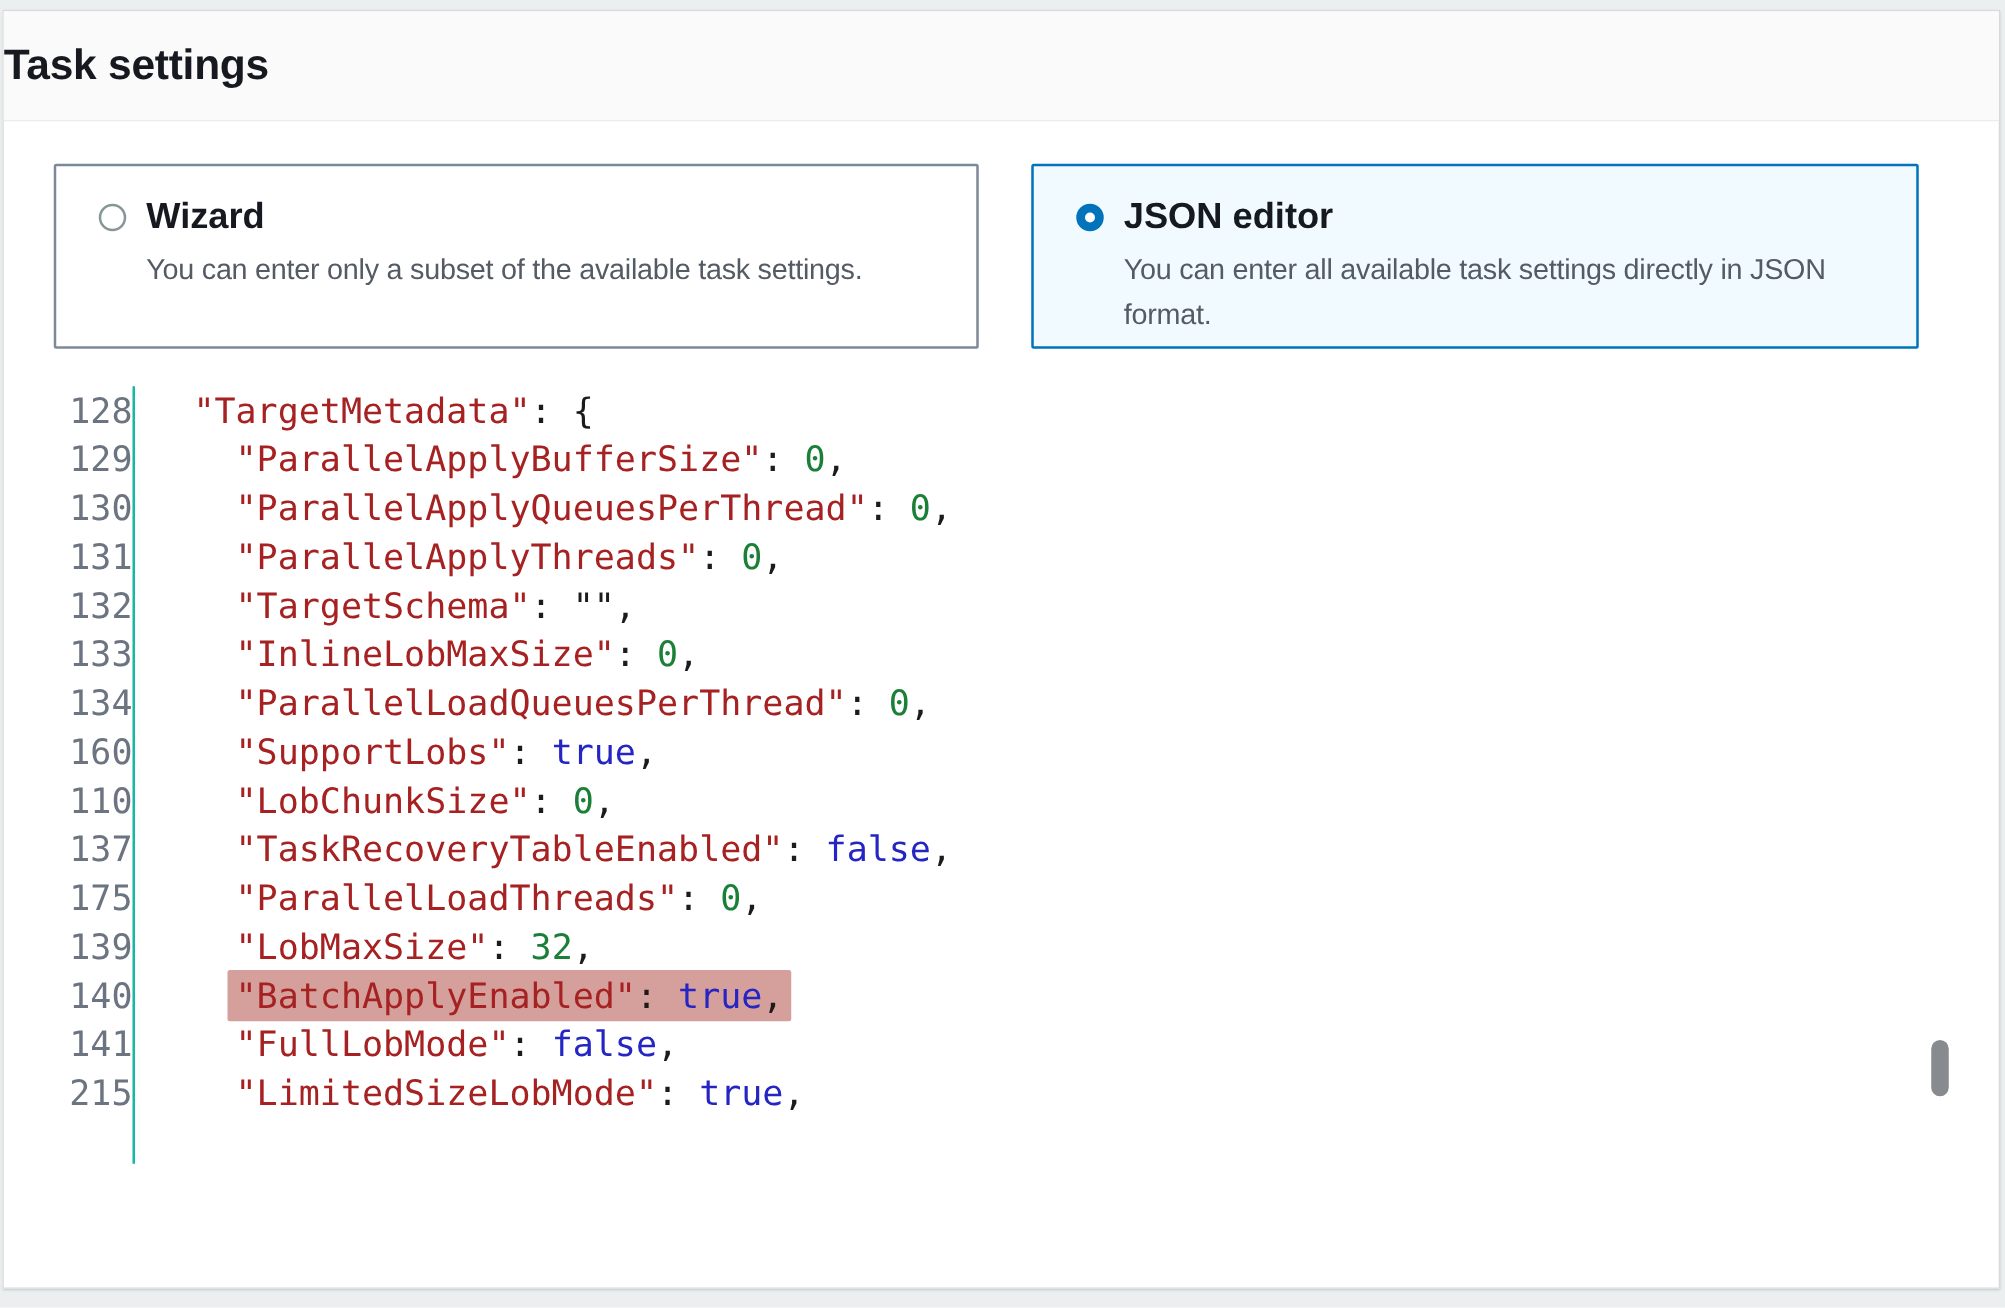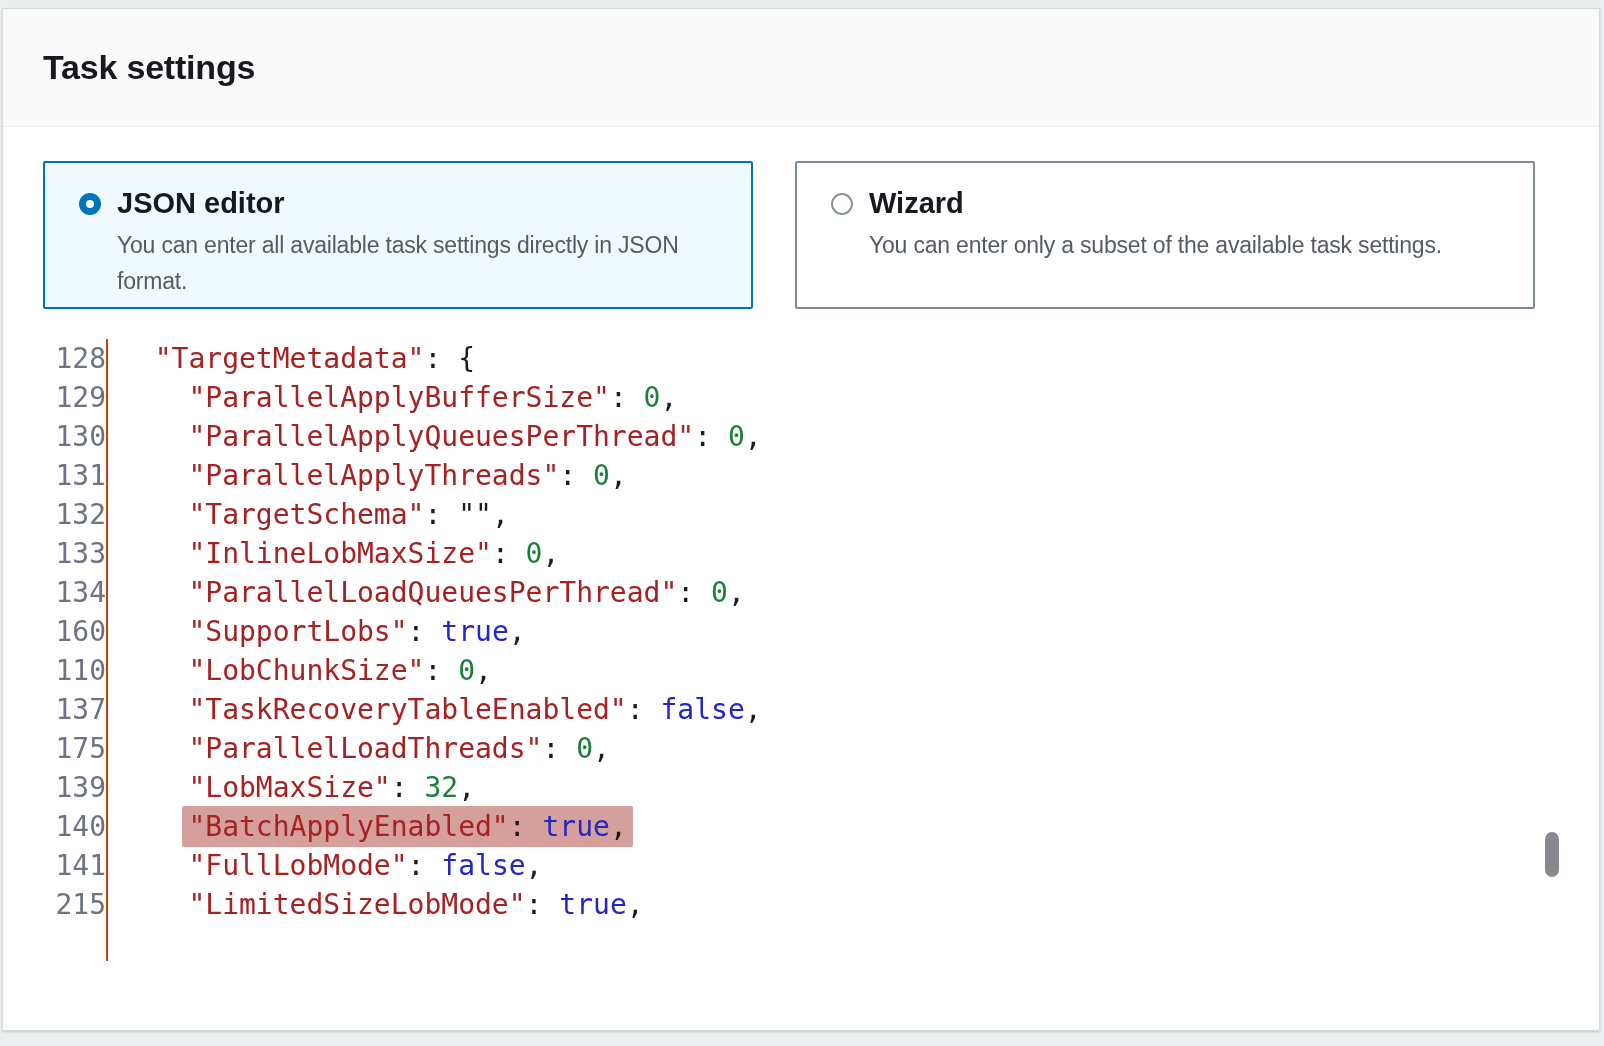--- a/index.html
+++ b/index.html
@@ -10,23 +10,23 @@
     color:#16191f;
     -webkit-font-smoothing:antialiased;
   }
   .card{
     position:absolute;left:2px;top:8px;width:1598px;height:1023px;
     box-sizing:border-box;background:#ffffff;
     border:1px solid #d5dbdb;
     box-shadow:0 1px 2px rgba(0,28,36,.18);
   }
   .card-header{
-    height:118px;box-sizing:border-box;background:#fafafa;
+    height:88px;box-sizing:border-box;background:#fafafa;
     border-bottom:1px solid #eaeded;
-    display:flex;align-items:center;padding-left:40px;
+    display:flex;align-items:center;
   }
   .card-header h1{
     margin:0;font-size:34px;font-weight:700;color:#16191f;letter-spacing:-.2px;
   }
   .card-body{padding:34px 40px 0 40px;}
 
   .mode-row{
     display:flex;align-items:baseline;gap:19px;
     font-size:29px;line-height:33px;margin-bottom:14px;
   }
@@ -57,21 +57,21 @@
   .tile-wizard .tile-desc{white-space:nowrap;}
   .tile-json .tile-desc{max-width:618px;}
 
   .editor{
     display:flex;margin-top:30px;min-height:622px;
     font-family:"DejaVu Sans Mono",monospace;font-size:28px;line-height:39px;
     cursor:text;
   }
   .gutter-col{
     width:63px;flex:none;text-align:right;color:#6b7480;
-    border-right:2px solid #c2410c;
+    border-right:2px solid #14b8a6;
   }
   .code-col{flex:1;padding-left:13px;}
   .ln,.cl{height:39px;white-space:pre;}
   .tk-str{color:var(--c-syntax-string,#a62121);}
   .tk-pun{color:#1b1b1b;}
   .tk-num{color:var(--c-syntax-number,#1a7f37);}
   .tk-bool{color:var(--c-syntax-boolean,#2525c4);}
   .hl{
     background:var(--c-search-highlight,#d5a09c);
     padding:4px 6px;margin:-4px -6px;border-radius:2px;
@@ -88,34 +88,34 @@
 <div class="card">
   <header class="card-header">
     <h1>Task settings</h1>
   </header>
 
   <div class="card-body">
 
 
     <div class="tiles">
 
+      <div class="tile tile-wizard">
+        <div class="radio-row">
+          <span class="radio off"></span>
+          <span class="tile-label">Wizard</span>
+        </div>
+        <div class="tile-desc">You can enter only a subset of the available task settings.</div>
+      </div>
+
       <div class="tile tile-json">
         <div class="radio-row">
           <span class="radio on"></span>
           <span class="tile-label">JSON editor</span>
         </div>
         <div class="tile-desc">You can enter all available task settings directly in JSON format.</div>
-      </div>
-
-      <div class="tile tile-wizard">
-        <div class="radio-row">
-          <span class="radio off"></span>
-          <span class="tile-label">Wizard</span>
-        </div>
-        <div class="tile-desc">You can enter only a subset of the available task settings.</div>
       </div>
 
     </div>
 
     <div class="editor">
       <div class="gutter-col">
           <div class="ln">128</div>
           <div class="ln">129</div>
           <div class="ln">130</div>
           <div class="ln">131</div>

